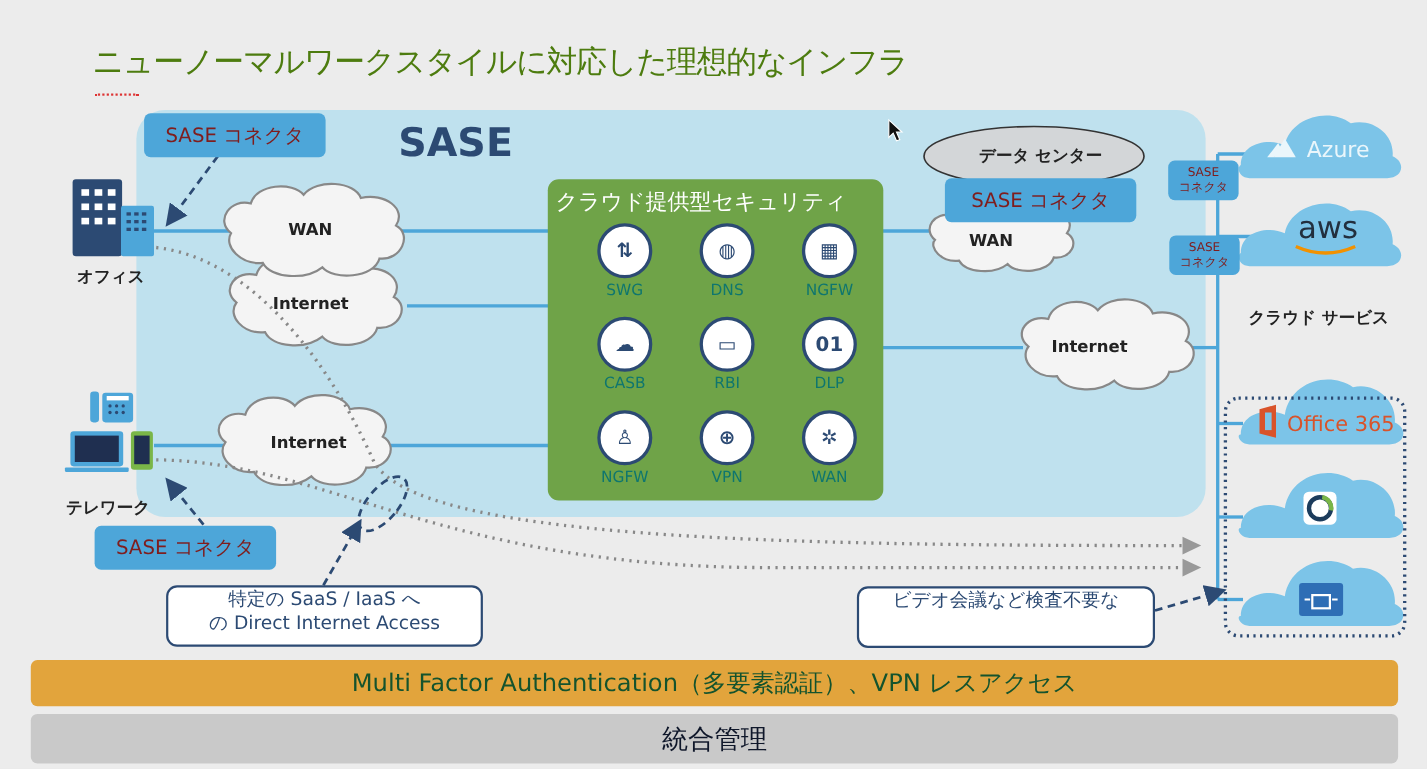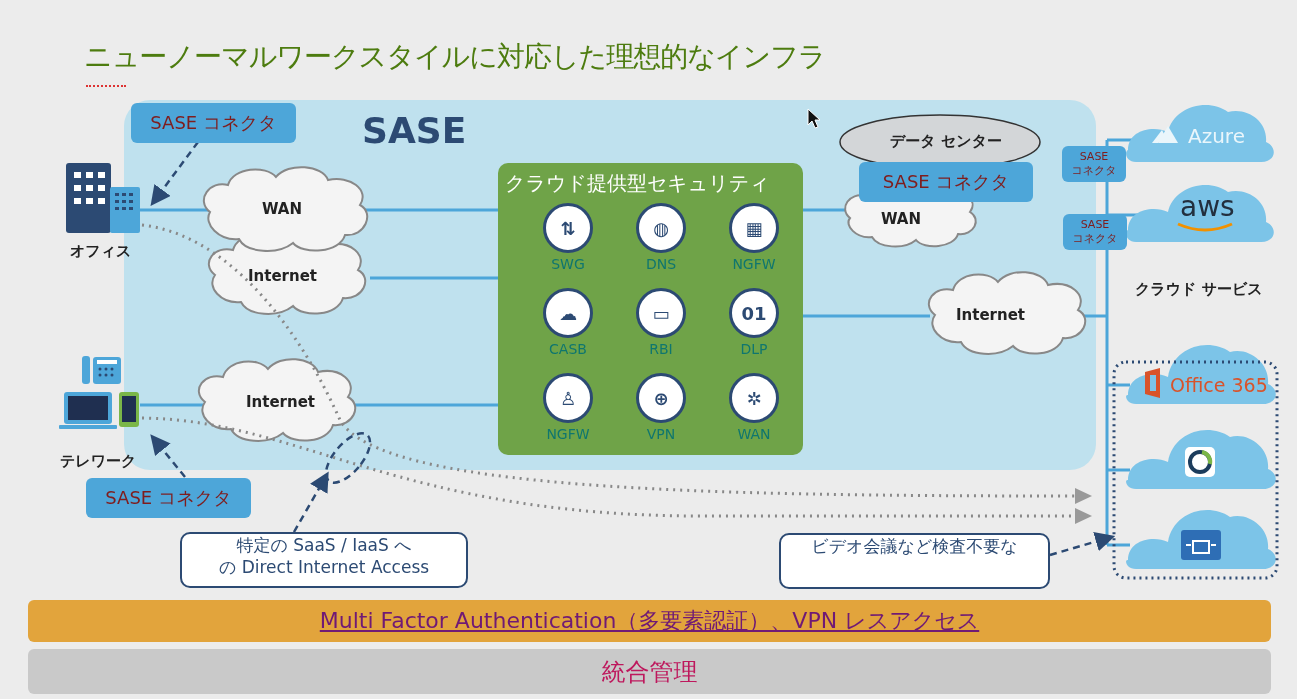--- a/index.html
+++ b/index.html
@@ -10,22 +10,22 @@
   #sase-area{left:124px;top:100px;width:972px;height:370px;background:#bfe1ee;border-radius:26px;}
   #sase-label{left:362px;top:110px;font-size:36px;font-weight:bold;color:#2c4a73;}
   .connector{background:#4da6d9;color:#7f1d1d;border-radius:6px;text-align:left;display:flex;align-items:center;justify-content:center;}
   .lbl-dark{color:#222;font-weight:bold;font-size:15px;text-align:center;}
   #green-box{left:498px;top:163px;width:305px;height:292px;background:#6fa348;border-radius:10px;}
   #green-title{left:505px;top:170px;color:#fff;font-size:20px;white-space:nowrap;}
   .svc{position:absolute;width:90px;text-align:center;}
   .svc .circ{width:44px;height:44px;border-radius:50%;background:#fff;border:3px solid #2c4a73;margin:0 auto;display:flex;align-items:center;justify-content:center;color:#2c4a73;font-size:18px;font-weight:bold;}
   .svc .nm{color:#0f766e;font-size:14px;margin-top:3px;}
   .bubble{border:2px solid #2c4a73;border-radius:10px;background:#fff;color:#2c4a73;text-align:center;font-size:17px;line-height:22px;}
-  #mfa-bar{left:28px;top:600px;width:1243px;height:42px;background:#e2a43c;border-radius:6px;color:#701a75;font-size:22px;display:flex;align-items:center;justify-content:center;text-decoration:underline;}
-  #mgmt-bar{left:28px;top:649px;width:1243px;height:45px;background:#c9c9c9;border-radius:6px;color:#be185d;font-size:24px;display:flex;align-items:center;justify-content:center;}
+  #mfa-bar{left:28px;top:600px;width:1243px;height:42px;background:#e2a43c;border-radius:6px;color:#14532d;font-size:22px;display:flex;align-items:center;justify-content:center;}
+  #mgmt-bar{left:28px;top:649px;width:1243px;height:45px;background:#c9c9c9;border-radius:6px;color:#0f172a;font-size:24px;display:flex;align-items:center;justify-content:center;}
   svg text{font-family:"DejaVu Sans",sans-serif;}
 </style>
 </head>
 <body>
 
 <div id="title" class="abs">
   <span>ニューノーマルワークスタイルに対応した理想的なインフラ</span>
   <span class="squiggle"></span>
 </div>
 
@@ -220,21 +220,21 @@
     <div class="svc" style="left: 616px; top: 373px;">
       <div class="circ">⊕</div>
       <div class="nm">VPN</div>
     </div>
     <div class="svc" style="left: 709px; top: 373px;">
       <div class="circ">✲</div>
       <div class="nm">WAN</div>
     </div>
   </div>
 
-<div class="abs bubble" style="left:151px;top:532px;width:284px;height:52px;margin-left:29px;">
+<div class="abs bubble" style="left:151px;top:532px;width:284px;height:52px;">
   <div>特定の SaaS / IaaS へ</div>
   <div>の Direct Internet Access</div>
 </div>
 <div class="abs bubble" style="left:779px;top:533px;width:267px;height:52px;text-align:center;">
   <div>ビデオ会議など検査不要な</div>
 </div>
 
 <div id="mfa-bar" class="abs">Multi Factor Authentication（多要素認証）、VPN レスアクセス</div>
 <div id="mgmt-bar" class="abs">統合管理</div>
 

